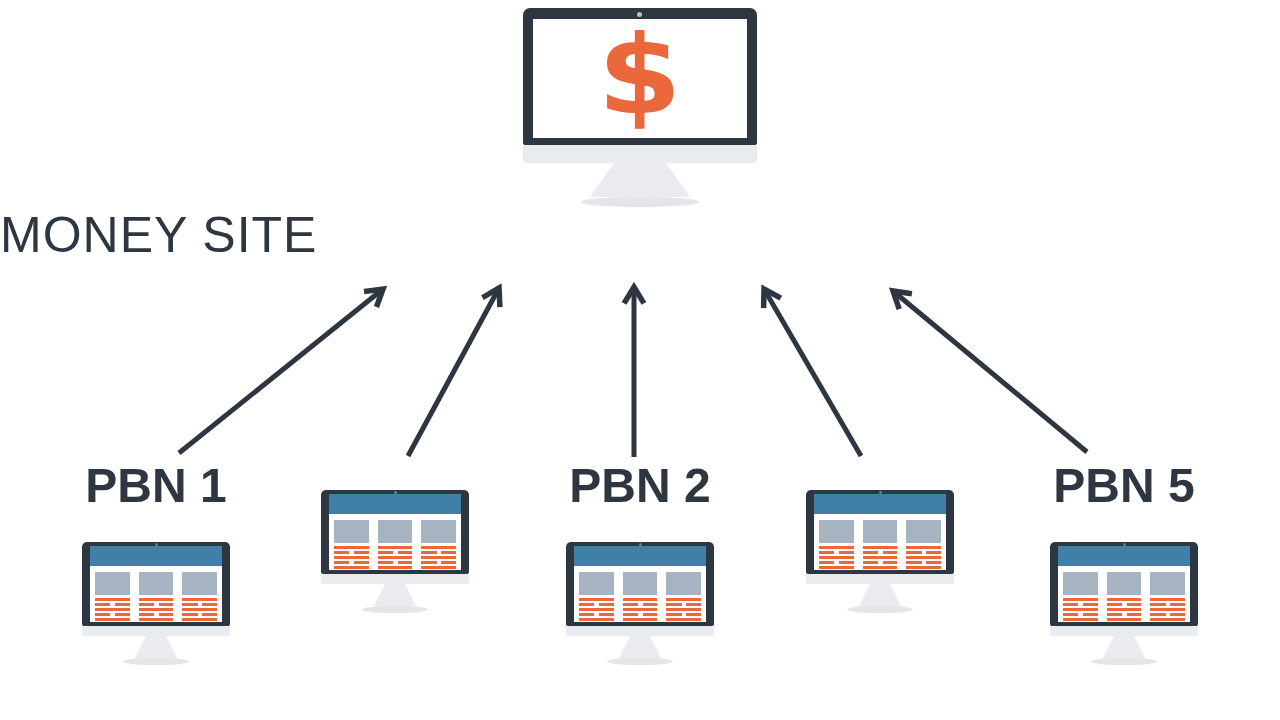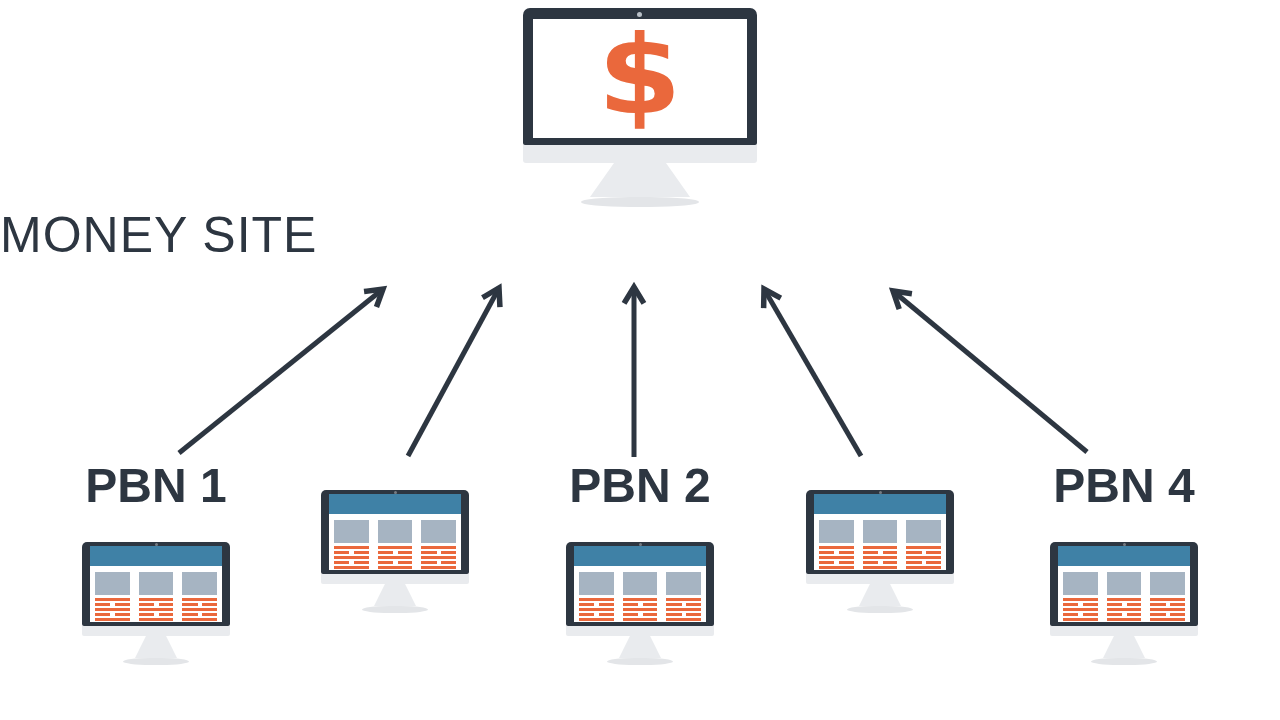--- a/index.html
+++ b/index.html
@@ -399,21 +399,21 @@
   </div>
 </div>
       </div>
       <div class="s-chin"></div>
       <div class="s-stand"></div>
       <div class="s-base"></div>
     </div>
   </div>
 
   <div class="pbn" style="left:1042px">
-    <div class="pbn-label">PBN 4</div>
+    <div class="pbn-label">PBN 5</div>
     <div class="s-monitor">
       <div class="s-frame">
         <div class="s-camera"></div>
         <div class="s-screen">
   <div class="site-header"></div>
   <div class="site-cols">
     <div class="site-col">
       <div class="site-img"></div>
       <div class="ln first"></div>
       <div class="ln-split">

